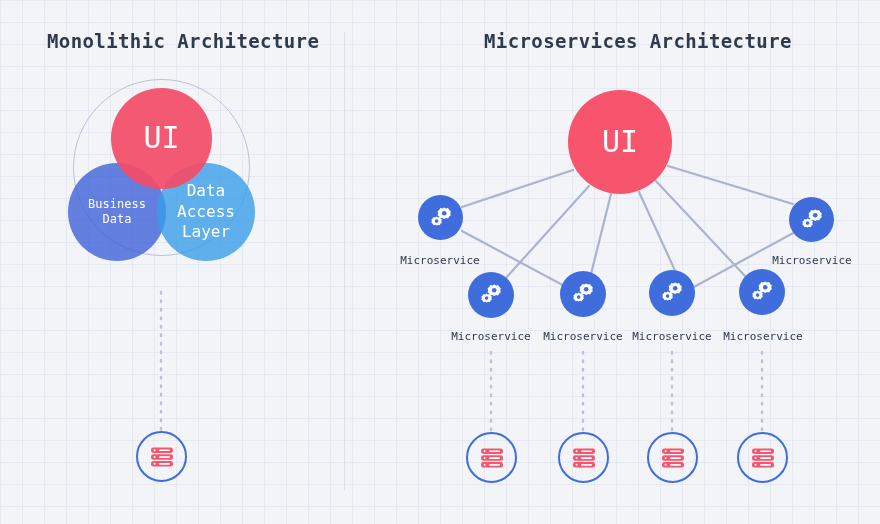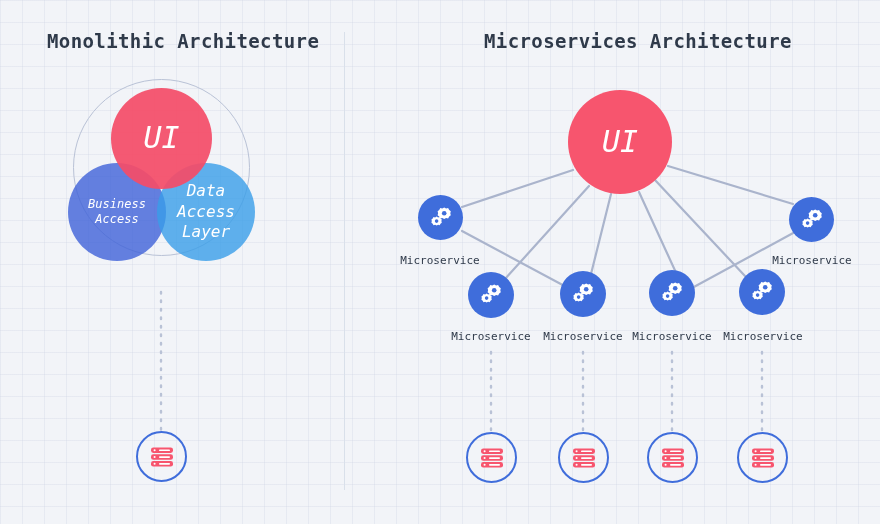--- a/index.html
+++ b/index.html
@@ -41,21 +41,20 @@
   .circ { position:absolute; border-radius:50%; display:flex;
           align-items:center; justify-content:center; text-align:center; }
   .outer-ring {
     border:1.6px solid #b9c2d6; background:transparent;
   }
   .lbl-white {
     color:#ffffff;
     font-family:"DejaVu Sans Mono", monospace;
     line-height:1.28;
     white-space:pre-line;
-    font-style:italic;
   }
   #mono-ui   { background:rgba(244,76,104,0.93); }
   #mono-bl   { background:rgba(63,98,216,0.80); }
   #mono-dal  { background:rgba(56,158,232,0.80); }
 
   #micro-ui  { background:#f7556e; }
 
   .ms-node {
     position:absolute; border-radius:50%;
     background:#3f6ddb;
@@ -108,21 +107,21 @@
     <line x1="583" y1="352" x2="583" y2="432"></line>
     <line x1="672" y1="352" x2="672" y2="432"></line>
     <line x1="762" y1="352" x2="762" y2="432"></line>
   </g>
 </svg>
 
 <div class="circ outer-ring" style="left:73px; top:79px; width:177px; height:177px;"></div>
 
 <div class="circ" id="mono-bl" style="left:68px; top:163px; width:98px; height:98px; z-index:2;">
   <span class="lbl-white" style="font-size:12px;">Business
-Access</span>
+Data</span>
 </div>
 
 <div class="circ" id="mono-dal" style="left:157px; top:163px; width:98px; height:98px; z-index:3;">
   <span class="lbl-white" style="font-size:16px;">Data
 Access
 Layer</span>
 </div>
 
 <div class="circ" id="mono-ui" style="left:111px; top:88px; width:101px; height:101px; z-index:4;">
   <span class="lbl-white" style="font-size:30px;">UI</span>

